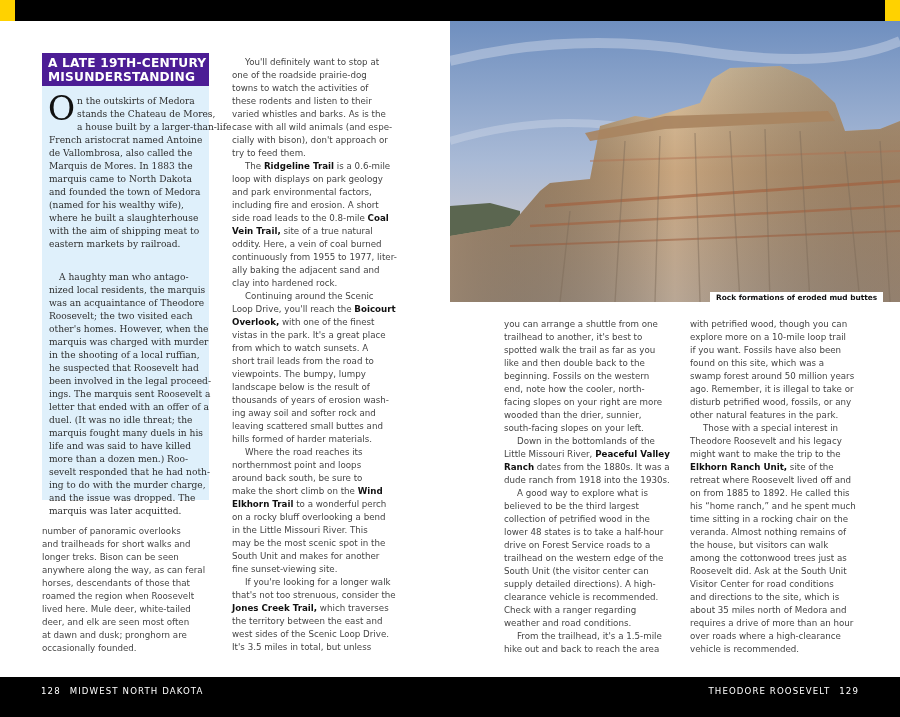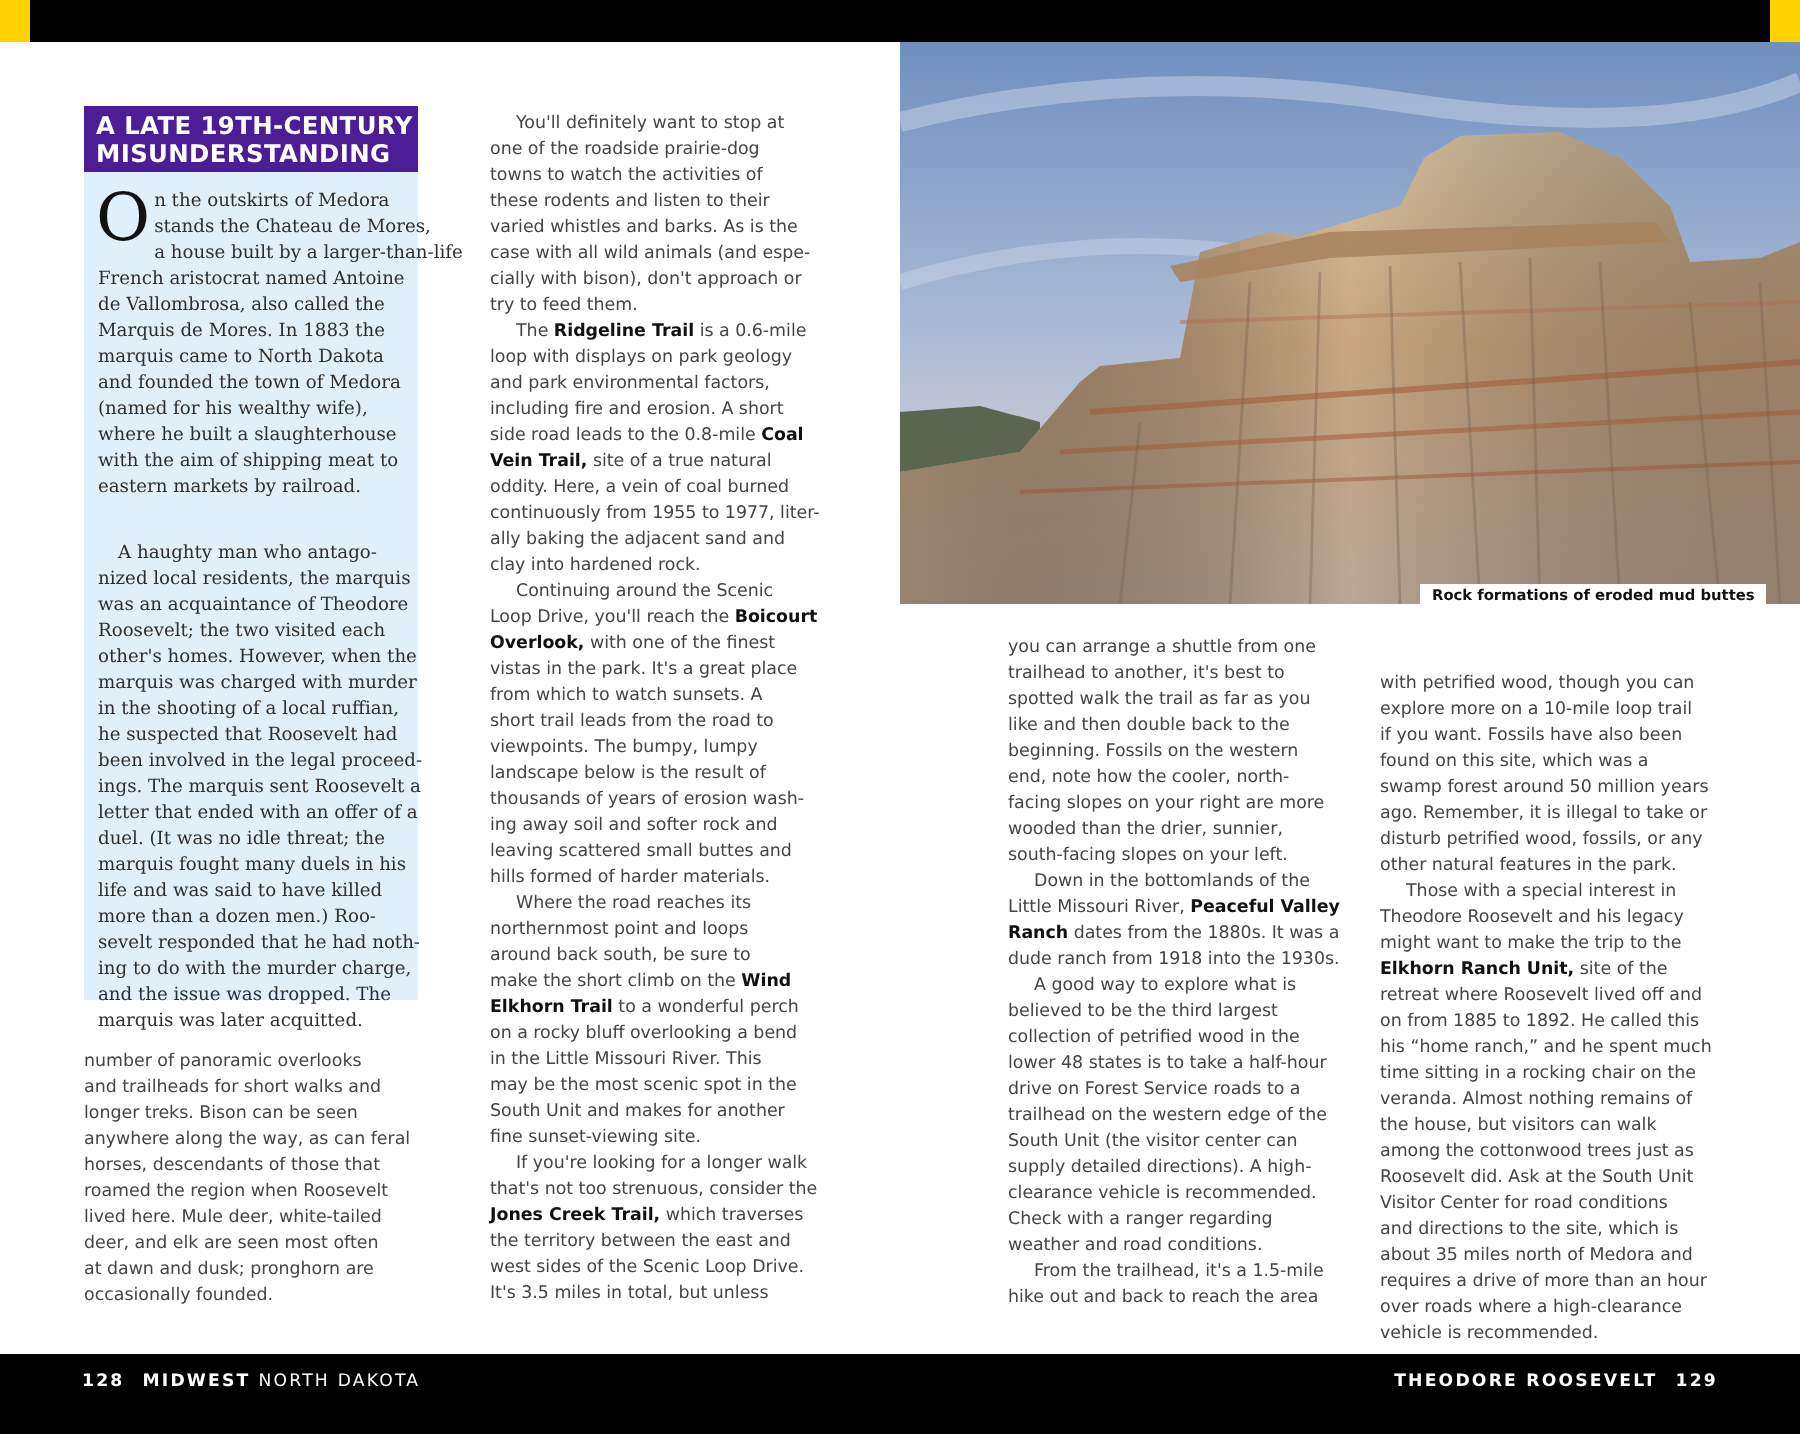--- a/index.html
+++ b/index.html
@@ -7,39 +7,39 @@
   body { position: relative; font-family: "DejaVu Sans", sans-serif; color: #3a3a3a; }
 
   .top-bar { position: absolute; left: 0; top: 0; width: 900px; height: 21px; background: #000; }
   .tab-left { position: absolute; left: 0; top: 0; width: 15px; height: 21px; background: #ffd200; }
   .tab-right { position: absolute; right: 0; top: 0; width: 15px; height: 21px; background: #ffd200; }
 
   .bottom-bar { position: absolute; left: 0; top: 677px; width: 900px; height: 40px; background: #000; }
   .folio { position: absolute; top: 686px; font-family: "DejaVu Sans", sans-serif; font-size: 8.6px; color: #fff; letter-spacing: 1.1px; white-space: nowrap; }
   .folio-left { left: 41px; }
   .folio-right { right: 41px; }
-  .folio b { font-weight: bold; text-align: right; }
+  .folio b { font-weight: normal; text-align: right; }
   .folio .sp { display: inline-block; width: 9px; }
   .folio .sp2 { display: inline-block; width: 4px; }
 
   
   .sidebar { position: absolute; left: 42px; top: 53px; width: 167px; height: 447px; background: #dff0fb; }
   .sidebar-head { background: #4c1d95; color: #fff; font-family: "DejaVu Sans", sans-serif; font-weight: bold; font-size: 12.2px; line-height: 14px; padding: 3px 5px 2px 6px; letter-spacing: 0.2px; }
   .sidebar-body { padding: 9px 5px 0 7px; font-family: "DejaVu Serif", serif; font-size: 9.1px; line-height: 13px; color: #2e2e2e; }
   .dropcap { float: left; font-family: "DejaVu Serif", serif; font-size: 33px; line-height: 26px; margin: 0 2px 0 -1px; padding-top: 1px; color: #111; }
   .line { display: block; white-space: nowrap; }
 
   .col { position: absolute; font-family: "DejaVu Sans", sans-serif; font-size: 8.7px; line-height: 13px; color: #444; }
   .col .line { white-space: nowrap; }
   .col .ind { padding-left: 13px; }
   .col b { font-weight: bold; color: #111; }
   .col1-bottom { left: 42px; top: 525px; width: 175px; }
-  .col2 { left: 245px; top: 56px; width: 175px; }
+  .col2 { left: 232px; top: 56px; width: 175px; }
   .col3 { left: 504px; top: 318px; width: 180px; }
-  .col4 { left: 690px; top: 336px; width: 180px; }
+  .col4 { left: 690px; top: 318px; width: 180px; }
 
   .photo { position: absolute; left: 450px; top: 21px; width: 450px; height: 281px; overflow: hidden; }
   .photo svg { display: block; }
   .caption { position: absolute; left: 710px; top: 292px; background: #fff; padding: 1px 6px 1px 6px; font-family: "DejaVu Sans", sans-serif; font-weight: bold; font-size: 7.4px; color: #111; white-space: nowrap; line-height: 10px; }
 </style>
 </head>
 <body>
 
 <div class="top-bar"></div>
 <div class="tab-left"></div>

